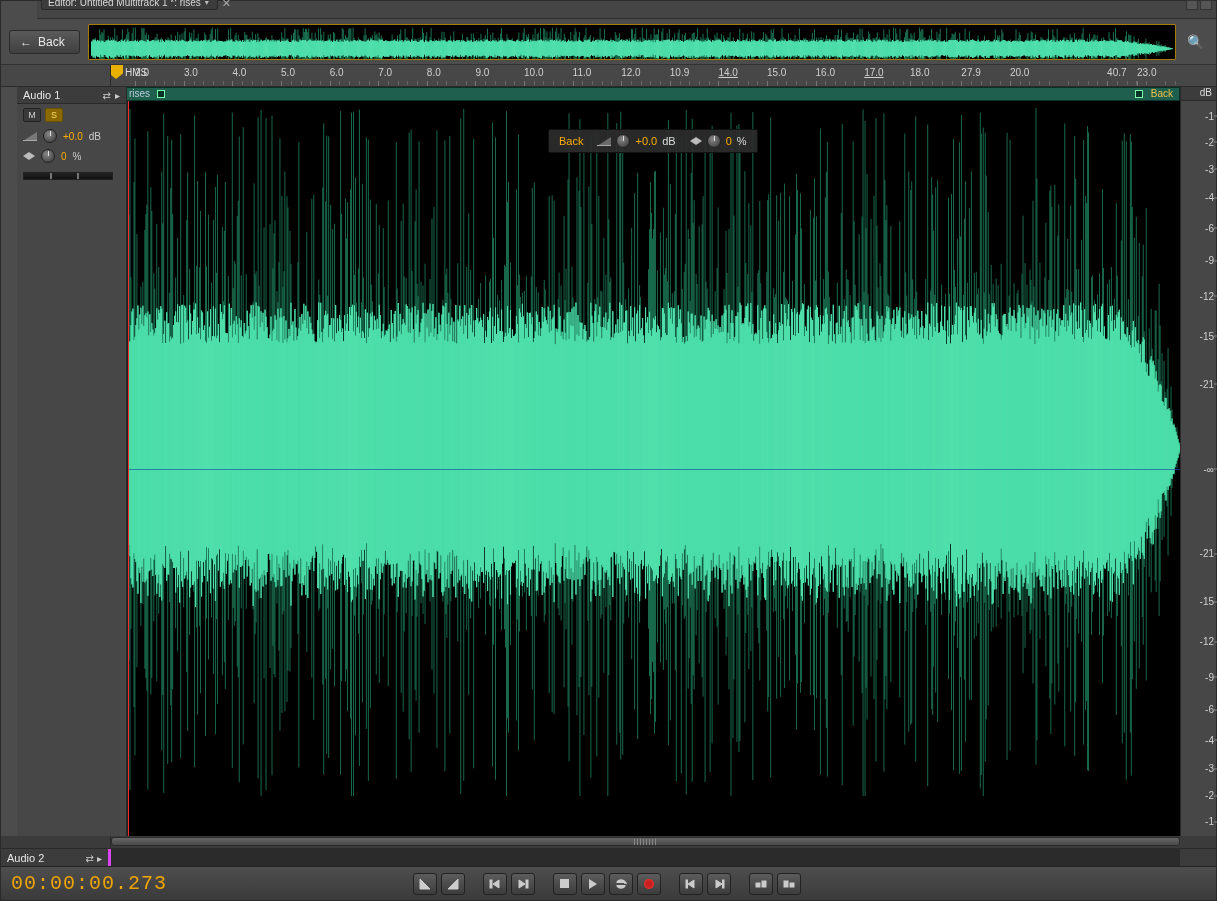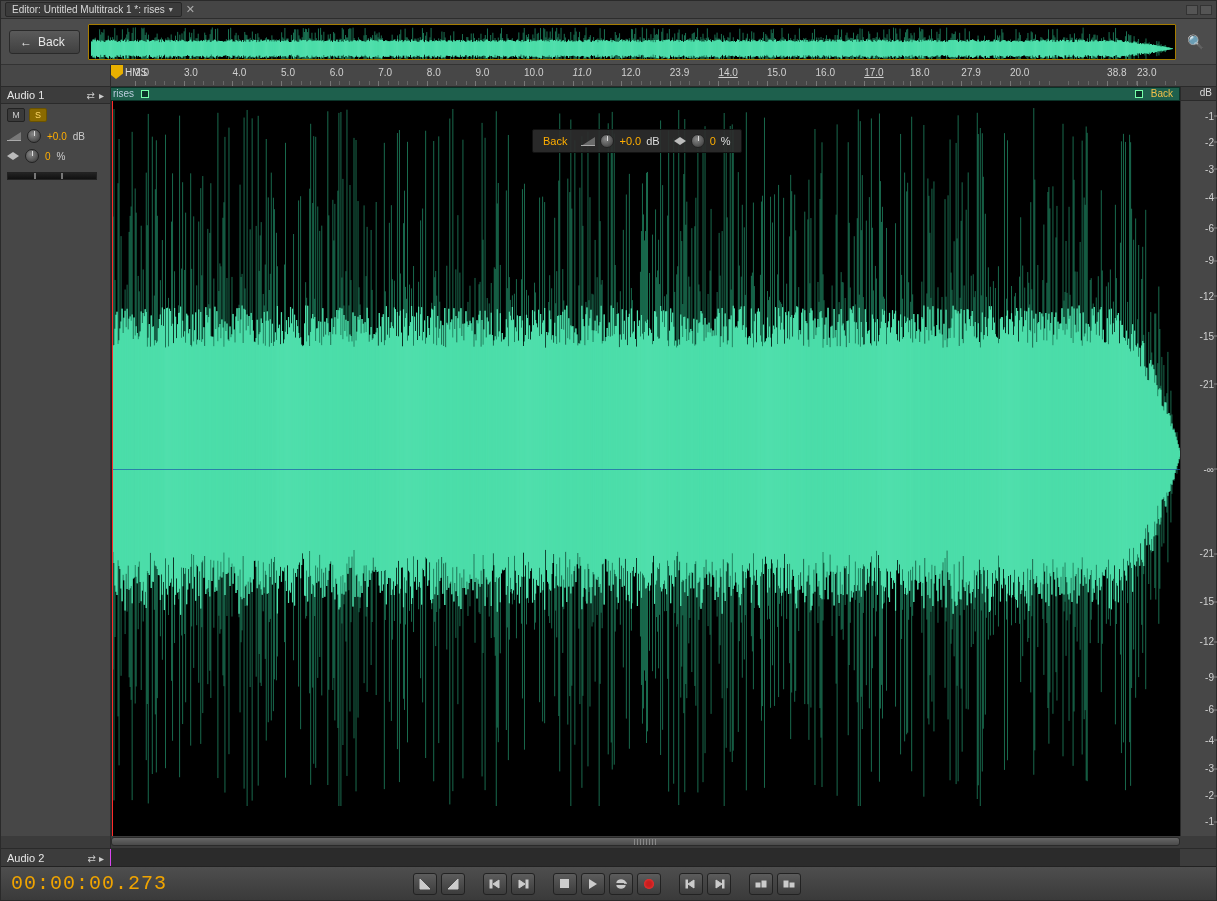--- a/index.html
+++ b/index.html
@@ -1,20 +1,20 @@
 <!DOCTYPE html>
 <html><head>
 <meta charset="utf-8">
 <style>
   * { box-sizing: border-box; margin: 0; padding: 0; font-family: "Segoe UI", Tahoma, sans-serif; user-select: none; }
   body { background:#4a4a4a; width:1217px; height:901px; overflow:hidden; color:#ccc; font-size:11px; }
   .app { width:100%; height:100%; display:flex; flex-direction:column; border:1px solid #2a2a2a; background:#4c4c4c; }
 
   
-  .tab-strip { height:18px; background:#454545; border-bottom:1px solid #2d2d2d; display:flex; align-items:center; padding:8px 4px; gap:4px; position:relative; }
+  .tab-strip { height:18px; background:#454545; border-bottom:1px solid #2d2d2d; display:flex; align-items:flex-end; padding:8px 4px; gap:4px; position:relative;margin-left:36px; }
   .editor-tab { background:#3b3b3b; border:1px solid #272727; padding:1px 8px 1px 6px; font-size:10px; color:#d8d8d8; display:flex; align-items:center; gap:4px; border-radius:2px; }
   .editor-tab .tri { font-size:8px; color:#bbb; }
   .panel-icons { margin-left:auto; display:flex; gap:2px; }
   .panel-icons span { width:12px; height:10px; border:1px solid #333; background:#555; }
 
   .back-row { height:46px; background:#4c4c4c; display:flex; align-items:center; padding:4px 8px; gap:8px; border-bottom:1px solid #333; }
   .back-btn { background: linear-gradient(#5a5a5a,#404040); border:1px solid #2a2a2a; border-radius:3px; padding:4px 14px 4px 10px; color:#e8e8e8; font-size:12px; display:flex; align-items:center; gap:6px; cursor:pointer; }
   .back-btn .arrow { font-size:12px; }
   .overview { flex:1; height:36px; border:1px solid #a67c00; background:#000; position:relative; overflow:hidden; border-radius:1px; }
   .overview .ov-wave { position:absolute; inset:2px; }
@@ -23,21 +23,21 @@
   
   .ruler-row { height:22px; display:flex; border-bottom:1px solid #2a2a2a; }
   .ruler-gap { width:110px; background:#474747; border-right:1px solid #2a2a2a; }
   .ruler { flex:1; background:#474747; position:relative; overflow:hidden; font-size:10px; color:#ccc; }
   .ruler .playhead-flag { position:absolute; left:-2px; top:0; width:14px; height:14px; background:#e8b000; clip-path: polygon(0 0,100% 0,100% 60%,50% 100%,0 60%); }
   .ruler .hms { position:absolute; left:14px; top:2px; font-size:10px; color:#ddd; }
   .tick { position:absolute; top:2px; font-size:10px; color:#d0d0d0; }
   .tick:after { content:""; position:absolute; left:0; top:14px; width:1px; height:6px; background:#777; }
 
   
-  .main-split { flex:1; display:flex; min-height:0; }
+  .main-split { flex:1; display:flex; min-height:0;margin-left:16px; }
   .track-panel { width:110px; background:#474747; border-right:1px solid #2a2a2a; display:flex; flex-direction:column; }
   .track-head { background:#3c3c3c; color:#e6e6e6; font-size:11px; padding:2px 6px; display:flex; align-items:center; justify-content:space-between; border-bottom:1px solid #2a2a2a; }
   .track-head .ico { display:flex; gap:4px; }
   .arrow-ico { font-size:10px; color:#ccc; }
   .ms-row { display:flex; gap:4px; padding:4px 6px; }
   .sq-btn { width:18px; height:14px; border:1px solid #222; background:#3a3a3a; color:#ccc; font-size:9px; text-align:center; line-height:12px; border-radius:2px; cursor:pointer; }
   .sq-btn.solo { background:#8a6a00; color:#ffd96a; border-color:#6a5200; }
   .ctrl-row { display:flex; align-items:center; gap:6px; padding:3px 6px; font-size:10px; }
   .knob { width:14px; height:14px; border-radius:50%; background: radial-gradient(circle at 40% 35%,#888,#333); border:1px solid #222; position:relative; cursor:pointer; }
   .knob:after { content:""; position:absolute; left:50%; top:1px; width:1px; height:5px; background:#ddd; }
@@ -73,21 +73,21 @@
   .db-tick:before { content:""; position:absolute; right:-4px; top:50%; width:4px; height:1px; background:#888; }
 
   .hscroll-row { height:12px; background:#3b3b3b; display:flex; }
   .hscroll-row .gap { width:110px; border-right:1px solid #2a2a2a; }
   .hscroll { flex:1; position:relative; }
   .hscroll .thumb { position:absolute; left:0; top:1px; height:9px; width:100%; background:linear-gradient(#666,#4a4a4a); border:1px solid #2a2a2a; border-radius:3px; }
   .hscroll .thumb .grip { position:absolute; left:50%; top:1px; width:24px; height:6px; transform:translateX(-50%); background:repeating-linear-gradient(90deg,#888 0 1px,transparent 1px 3px);}
   .hscroll-db { width:36px; }
 
   .track2-row { height:18px; display:flex; background:#3c3c3c; border-top:1px solid #2a2a2a; }
-  .track2-row .th { width:110px; padding:2px 6px; color:#e6e6e6; font-size:11px; display:flex; align-items:center; justify-content:space-between; border-right:1px solid #d946ef;}
+  .track2-row .th { width:110px; padding:2px 6px; color:#e6e6e6; font-size:11px; display:flex; align-items:center; justify-content:space-between; border-right:3px solid #d946ef;}
   .track2-row .body { flex:1; background:#2b2b2b; }
   .track2-row .db { width:36px; }
 
   
   .bottom-bar { height:34px; background: linear-gradient(#4e4e4e,#3a3a3a); border-top:1px solid #222; display:flex; align-items:center; padding:0 10px; gap:18px; }
   .timecode { font-family: "Consolas","Courier New",monospace; font-size:20px; color:#f0a400; letter-spacing:1px; }
   .transport { margin-left:auto; margin-right:auto; display:flex; align-items:center; gap:4px; }
   .tbtn { width:24px; height:22px; background:linear-gradient(#5c5c5c,#3c3c3c); border:1px solid #222; border-radius:3px; color:#ddd; display:flex; align-items:center; justify-content:center; font-size:11px; cursor:pointer; }
   .tbtn.rec .dot { width:10px; height:10px; border-radius:50%; background:#c81e1e; box-shadow:0 0 3px #ff4040 inset; }
   .tbtn .sq { width:9px; height:9px; background:#ccc; }
@@ -170,31 +170,31 @@
         <span class="tick" style="left: 364.432px;">9.0</span>
         <span style="position: absolute; top: 16px; left: 374.15px; width: 1px; height: 4px; background: rgb(102, 102, 102);"></span>
         <span style="position: absolute; top: 16px; left: 383.868px; width: 1px; height: 4px; background: rgb(102, 102, 102);"></span>
         <span style="position: absolute; top: 16px; left: 393.586px; width: 1px; height: 4px; background: rgb(102, 102, 102);"></span>
         <span style="position: absolute; top: 16px; left: 403.305px; width: 1px; height: 4px; background: rgb(102, 102, 102);"></span>
         <span class="tick" style="left: 413.023px;">10.0</span>
         <span style="position: absolute; top: 16px; left: 422.741px; width: 1px; height: 4px; background: rgb(102, 102, 102);"></span>
         <span style="position: absolute; top: 16px; left: 432.459px; width: 1px; height: 4px; background: rgb(102, 102, 102);"></span>
         <span style="position: absolute; top: 16px; left: 442.177px; width: 1px; height: 4px; background: rgb(102, 102, 102);"></span>
         <span style="position: absolute; top: 16px; left: 451.895px; width: 1px; height: 4px; background: rgb(102, 102, 102);"></span>
-        <span class="tick" style="left: 461.614px; font-style: italic;">11.0</span>
+        <span class="tick" style="left: 461.614px;">11.0</span>
         <span style="position: absolute; top: 16px; left: 471.332px; width: 1px; height: 4px; background: rgb(102, 102, 102);"></span>
         <span style="position: absolute; top: 16px; left: 481.05px; width: 1px; height: 4px; background: rgb(102, 102, 102);"></span>
         <span style="position: absolute; top: 16px; left: 490.768px; width: 1px; height: 4px; background: rgb(102, 102, 102);"></span>
         <span style="position: absolute; top: 16px; left: 500.486px; width: 1px; height: 4px; background: rgb(102, 102, 102);"></span>
         <span class="tick" style="left: 510.205px;">12.0</span>
         <span style="position: absolute; top: 16px; left: 519.923px; width: 1px; height: 4px; background: rgb(102, 102, 102);"></span>
         <span style="position: absolute; top: 16px; left: 529.641px; width: 1px; height: 4px; background: rgb(102, 102, 102);"></span>
         <span style="position: absolute; top: 16px; left: 539.359px; width: 1px; height: 4px; background: rgb(102, 102, 102);"></span>
         <span style="position: absolute; top: 16px; left: 549.077px; width: 1px; height: 4px; background: rgb(102, 102, 102);"></span>
-        <span class="tick" style="left: 558.795px;">23.9</span>
+        <span class="tick" style="left: 558.795px;">10.9</span>
         <span style="position: absolute; top: 16px; left: 568.514px; width: 1px; height: 4px; background: rgb(102, 102, 102);"></span>
         <span style="position: absolute; top: 16px; left: 578.232px; width: 1px; height: 4px; background: rgb(102, 102, 102);"></span>
         <span style="position: absolute; top: 16px; left: 587.95px; width: 1px; height: 4px; background: rgb(102, 102, 102);"></span>
         <span style="position: absolute; top: 16px; left: 597.668px; width: 1px; height: 4px; background: rgb(102, 102, 102);"></span>
         <span class="tick" style="left: 607.386px; text-decoration: underline;">14.0</span>
         <span style="position: absolute; top: 16px; left: 617.105px; width: 1px; height: 4px; background: rgb(102, 102, 102);"></span>
         <span style="position: absolute; top: 16px; left: 626.823px; width: 1px; height: 4px; background: rgb(102, 102, 102);"></span>
         <span style="position: absolute; top: 16px; left: 636.541px; width: 1px; height: 4px; background: rgb(102, 102, 102);"></span>
         <span style="position: absolute; top: 16px; left: 646.259px; width: 1px; height: 4px; background: rgb(102, 102, 102);"></span>
         <span class="tick" style="left: 655.977px;">15.0</span>
@@ -225,21 +225,21 @@
         <span class="tick" style="left: 898.932px;">20.0</span>
         <span style="position: absolute; top: 16px; left: 908.65px; width: 1px; height: 4px; background: rgb(102, 102, 102);"></span>
         <span style="position: absolute; top: 16px; left: 918.368px; width: 1px; height: 4px; background: rgb(102, 102, 102);"></span>
         <span style="position: absolute; top: 16px; left: 928.086px; width: 1px; height: 4px; background: rgb(102, 102, 102);"></span>
         <span style="position: absolute; top: 16px; left: 937.805px; width: 1px; height: 4px; background: rgb(102, 102, 102);"></span>
         <span class="tick" style="left: 995px; margin-top: 32px;">21.0</span>
         <span style="position: absolute; top: 16px; left: 957.241px; width: 1px; height: 4px; background: rgb(102, 102, 102);"></span>
         <span style="position: absolute; top: 16px; left: 966.959px; width: 1px; height: 4px; background: rgb(102, 102, 102);"></span>
         <span style="position: absolute; top: 16px; left: 976.677px; width: 1px; height: 4px; background: rgb(102, 102, 102);"></span>
         <span style="position: absolute; top: 16px; left: 986.395px; width: 1px; height: 4px; background: rgb(102, 102, 102);"></span>
-        <span class="tick" style="left: 996.114px;">38.8</span>
+        <span class="tick" style="left: 996.114px;">40.7</span>
         <span style="position: absolute; top: 16px; left: 1005.83px; width: 1px; height: 4px; background: rgb(102, 102, 102);"></span>
         <span style="position: absolute; top: 16px; left: 1015.55px; width: 1px; height: 4px; background: rgb(102, 102, 102);"></span>
         <span style="position: absolute; top: 16px; left: 1025.27px; width: 1px; height: 4px; background: rgb(102, 102, 102);"></span>
         <span style="position: absolute; top: 16px; left: 1034.99px; width: 1px; height: 4px; background: rgb(102, 102, 102);"></span>
         <span class="tick" style="left: 1026px;">23.0</span>
         <span style="position: absolute; top: 16px; left: 1054.42px; width: 1px; height: 4px; background: rgb(102, 102, 102);"></span>
         <span style="position: absolute; top: 16px; left: 1064.14px; width: 1px; height: 4px; background: rgb(102, 102, 102);"></span>
       </div>
     <div style="width:36px;background:#474747;"></div>
   </div>

